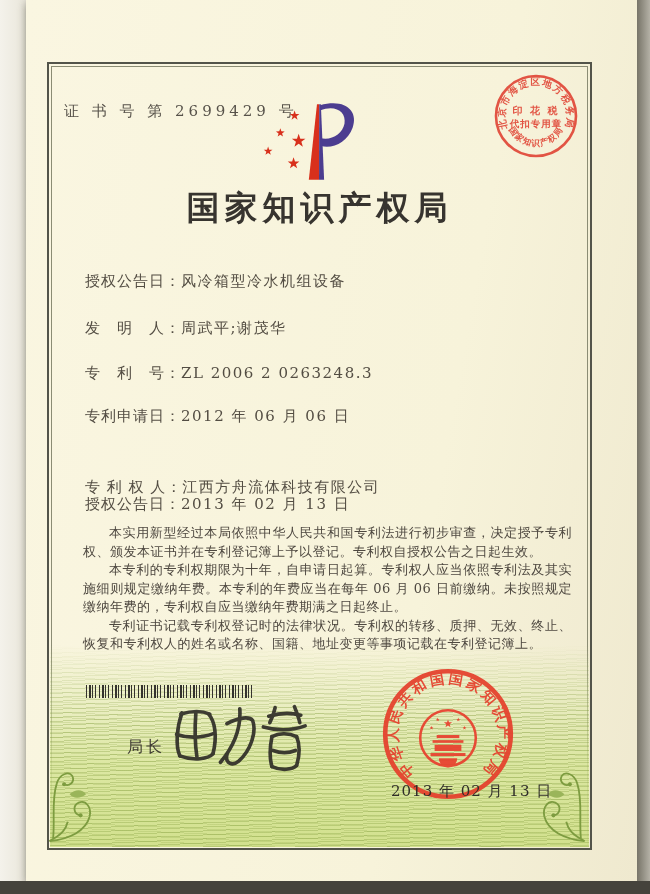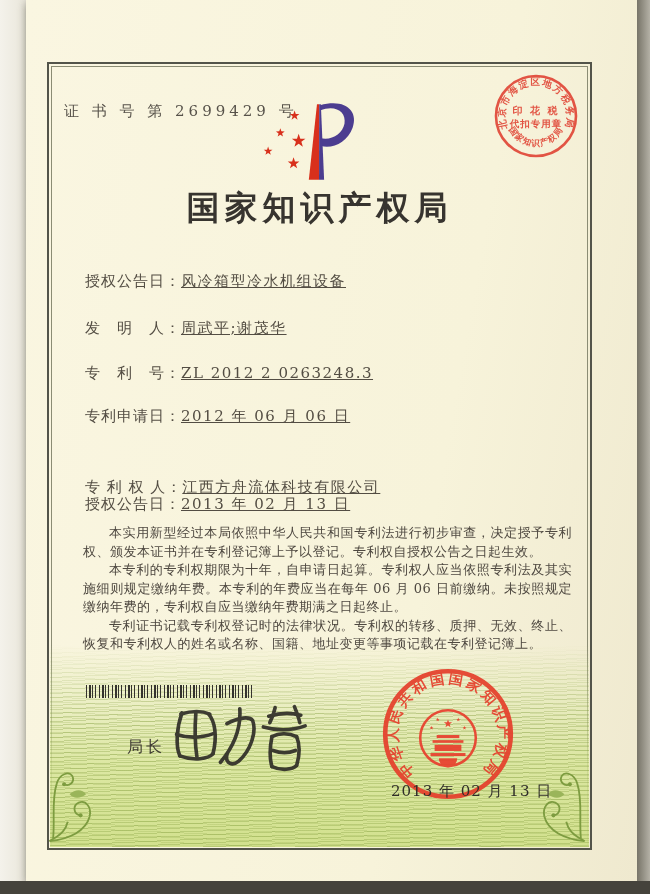--- a/index.html
+++ b/index.html
@@ -35,21 +35,21 @@
     mask-image:linear-gradient(180deg,transparent 0,#000 75px);}
 
   .cert-no{position:absolute;left:64px;top:102px;font-size:15px;letter-spacing:4px;
     color:#57524a;}
   .logo{position:absolute;left:262px;top:98px;}
   .title{position:absolute;left:47px;top:186px;width:545px;text-align:center;
     font-size:33px;font-weight:bold;letter-spacing:5px;color:#37342f;}
 
   .field{position:absolute;left:85px;font-size:15px;color:#534d43;white-space:nowrap;}
   .flabel{letter-spacing:1px;}
-  .fvalue{letter-spacing:1.5px;text-decoration:underline;}
+  .fvalue{letter-spacing:1.5px;}
   .f0{top:272px;} .f1{top:313px;margin-top:6px;} .f2{top:364px;}
   .f3{top:407px;} .f4{top:478px;} .f5{top:495px;}
 
   .body-text{position:absolute;left:83px;top:524px;width:489px;color:#4e4840;}
   .body-text p{margin:0;font-size:13px;line-height:18.5px;text-indent:2em;
     letter-spacing:.5px;text-align:justify;}
 
   .barcode{position:absolute;left:86px;top:685px;width:166px;height:13px;
     background:repeating-linear-gradient(90deg,
       #35332e 0 1px,transparent 1px 3px,#35332e 3px 5px,transparent 5px 6px,
@@ -109,21 +109,21 @@
 
   <div class="title">国家知识产权局</div>
 
   <div class="field f0">
     <span class="flabel">授权公告日：</span><span class="fvalue">风冷箱型冷水机组设备</span>
   </div>
   <div class="field f1">
     <span class="flabel">发　明　人：</span><span class="fvalue">周武平;谢茂华</span>
   </div>
   <div class="field f2">
-    <span class="flabel">专　利　号：</span><span class="fvalue">ZL 2012 2 0263248.3</span>
+    <span class="flabel">专　利　号：</span><span class="fvalue">ZL 2006 2 0263248.3</span>
   </div>
   <div class="field f3">
     <span class="flabel">专利申请日：</span><span class="fvalue">2012 年 06 月 06 日</span>
   </div>
   <div class="field f4">
     <span class="flabel">专 利 权 人：</span><span class="fvalue">江西方舟流体科技有限公司</span>
   </div>
   <div class="field f5">
     <span class="flabel">授权公告日：</span><span class="fvalue">2013 年 02 月 13 日</span>
   </div>

